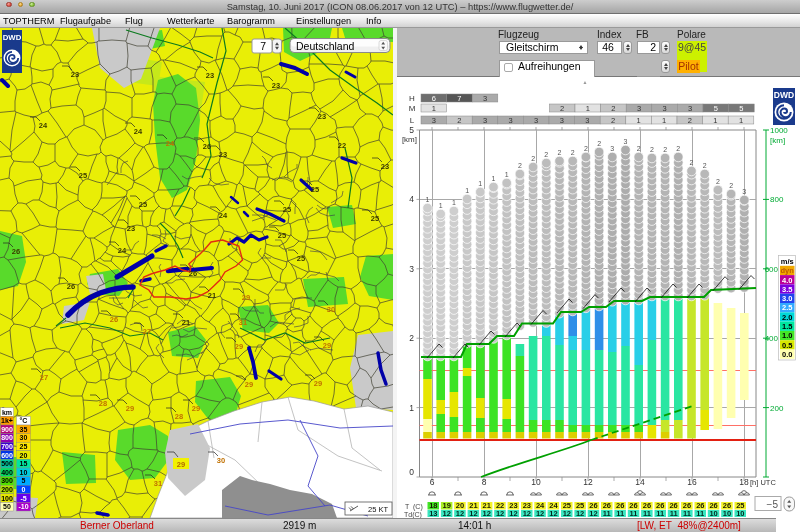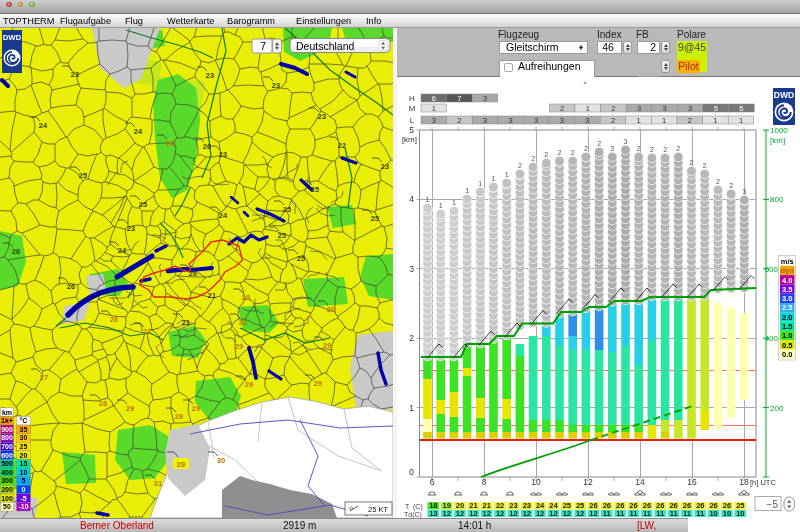--- a/index.html
+++ b/index.html
@@ -7,27 +7,28 @@
 #title{position:absolute;left:0;top:1.5px;width:800px;text-align:center;font-size:9.3px;color:#333}
 #menubar{position:absolute;left:0;top:14px;width:800px;height:14px;background:linear-gradient(#ffffff,#e6e6e6 60%,#d2d2d2);border-bottom:1px solid #9a9a9a;font-size:9.2px;color:#000}
 #menubar span{position:absolute;top:2px}
 #gap{position:absolute;left:393px;top:28px;width:4px;height:490px;background:#f4f4f4}
 #panel{position:absolute;left:397px;top:28px;width:403px;height:49px;background:#b9b9b9;border-bottom:1px solid #777;font-size:11px;color:#222}
 .lab{position:absolute;top:1px;font-size:10px}
 .inp{position:absolute;background:#fff;border:1px solid #999;font-size:10.5px;line-height:11px;color:#000}
 .step{position:absolute;width:9px;background:linear-gradient(#fdfdfd,#d8d8d8);border:1px solid #999;border-radius:3px}
 .step:before{content:"";position:absolute;left:1.5px;top:2px;border-left:2.5px solid transparent;border-right:2.5px solid transparent;border-bottom:3px solid #444}
 .step:after{content:"";position:absolute;left:1.5px;bottom:2px;border-left:2.5px solid transparent;border-right:2.5px solid transparent;border-top:3px solid #444}
-#status{position:absolute;left:0;top:518px;width:688px;height:14px;background:linear-gradient(#dcdcdc,#b8b8b8);border-top:1px solid #888;font-size:10px;color:#111}
+#status{position:absolute;left:0;top:518px;width:776px;height:14px;background:linear-gradient(#dcdcdc,#b8b8b8);border-top:1px solid #888;font-size:10px;color:#111}
 #status span{position:absolute;top:1px}
 </style></head><body>
 <div id="titlebar">
 <div class="tl" style="left:6px;background:radial-gradient(circle at 35% 30%,#f5a9a0,#dd4f42 60%,#b33a30);border:0.5px solid #a03830"></div>
 <div class="tl" style="left:17.5px;background:radial-gradient(circle at 35% 30%,#fbe3a4,#e8ac3b 60%,#c08a28);border:0.5px solid #ad8024"></div>
 <div class="tl" style="left:29px;background:radial-gradient(circle at 35% 30%,#d2edaa,#8cc43f 60%,#6da32c);border:0.5px solid #669427"></div>
+<div id="title">Samstag, 10. Juni 2017 (ICON 08.06.2017 von 12 UTC) – https://www.flugwetter.de/</div>
 </div>
 <div id="menubar">
 <span style="left:3px">TOPTHERM</span>
     <span style="left:60px">Flugaufgabe</span>
     <span style="left:125px">Flug</span>
     <span style="left:167px">Wetterkarte</span>
     <span style="left:227px">Barogramm</span>
     <span style="left:296px">Einstellungen</span>
     <span style="left:366px">Info</span>
 </div>

